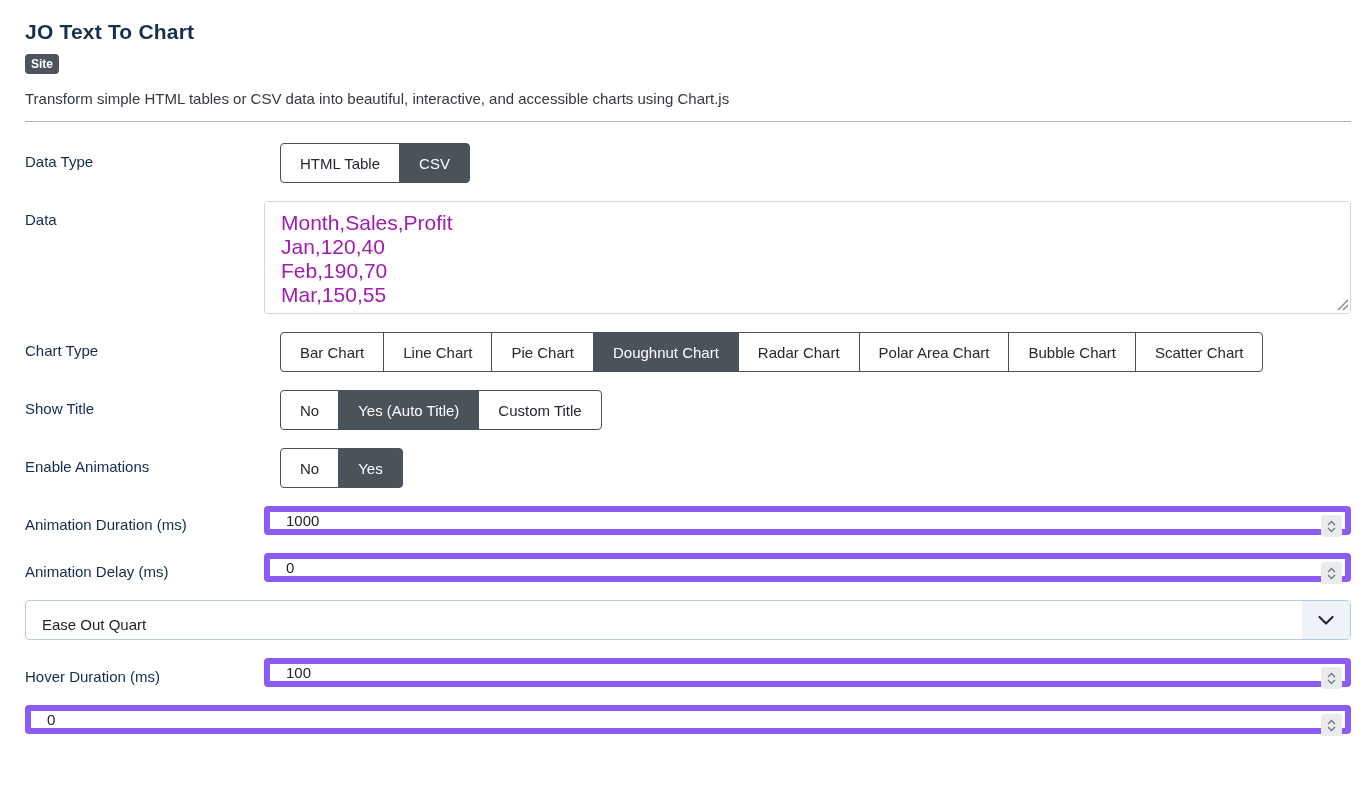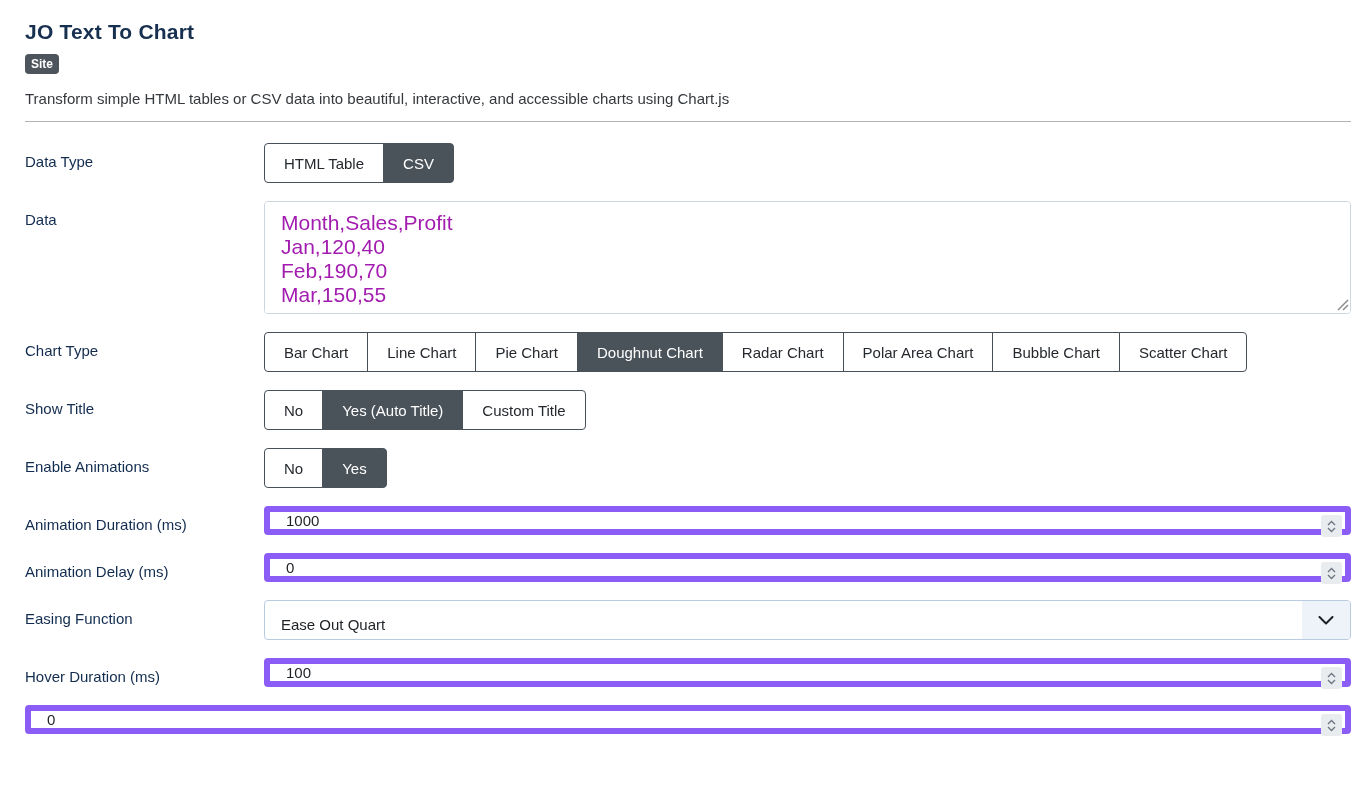--- a/index.html
+++ b/index.html
@@ -17,21 +17,21 @@
   .row { display: flex; margin-top: 18px; }
   .row.first { margin-top: 21px; }
   .row-label { width: 239px; flex: 0 0 239px; padding-top: 10px; font-size: 15px; color: #122c4f; }
   .row-control { flex: 1; min-width: 0; }
 
   
   .btn-group { display: inline-flex; }
   .btn { -webkit-appearance: none; appearance: none; height: 40px; padding: 0 19px; font-size: 15px;
          font-family: inherit; background: #fff; color: #25292e; border: 1px solid #485059;
          margin-left: -1px; cursor: pointer; white-space: nowrap; position: relative; }
-  .btn:first-child { margin-left: 0; border-radius: 4px 0 0 4px; }
+  .btn:first-child { margin-left: 16px; border-radius: 4px 0 0 4px; }
   .btn:last-child { border-radius: 0 4px 4px 0; }
   .btn.active { background: #4a525a; border-color: #4a525a; color: #fff; z-index: 1; }
 
   
   .textarea-wrap { position: relative; }
   textarea.data-textarea { display: block; width: 100%; height: 113px; border: 1px solid #ccd5e0;
          border-radius: 4px; padding: 9px 16px; font-size: 21px; line-height: 24px;
          font-family: "Liberation Sans", sans-serif; color: #a21caf; resize: none; background: #fff; }
   .resize-grip { position: absolute; right: 2px; bottom: 3px; width: 12px; height: 12px; pointer-events: none; }
 
@@ -160,21 +160,20 @@
           <svg width="9" height="6" viewBox="0 0 9 6">
               <polyline points="1,1 4.5,4.5 8,1" fill="none" stroke="#6b7580" stroke-width="1.3"></polyline>
             </svg>
         </span>
       </div>
     </div>
   </div>
 
   
   <div class="row">
-    <div class="row-label">Easing Function</div>
     <div class="row-control">
       <div class="select-box">
         <span>Ease Out Quart</span>
         <span class="select-arrow">
           <svg width="16" height="9" viewBox="0 0 16 9">
               <polyline points="1.5,1 8,7.5 14.5,1" fill="none" stroke="#1d2125" stroke-width="2" stroke-linecap="round" stroke-linejoin="round"></polyline>
             </svg>
         </span>
       </div>
     </div>

